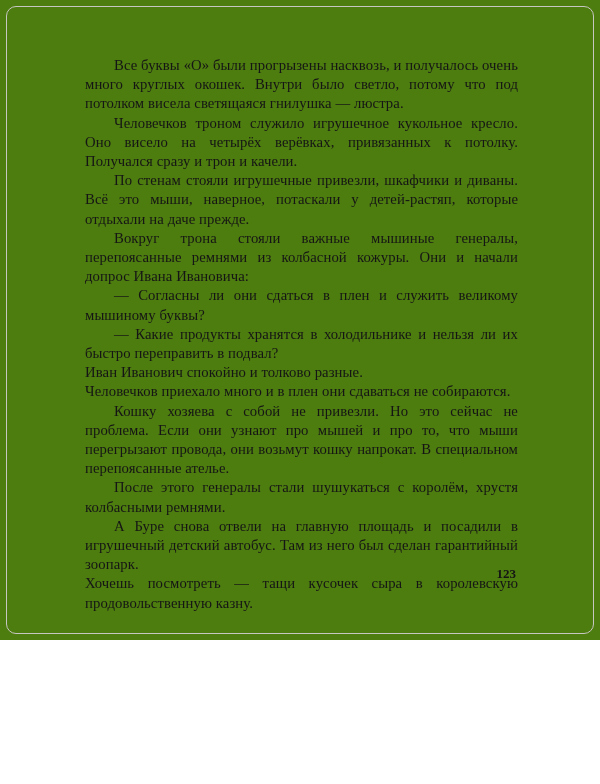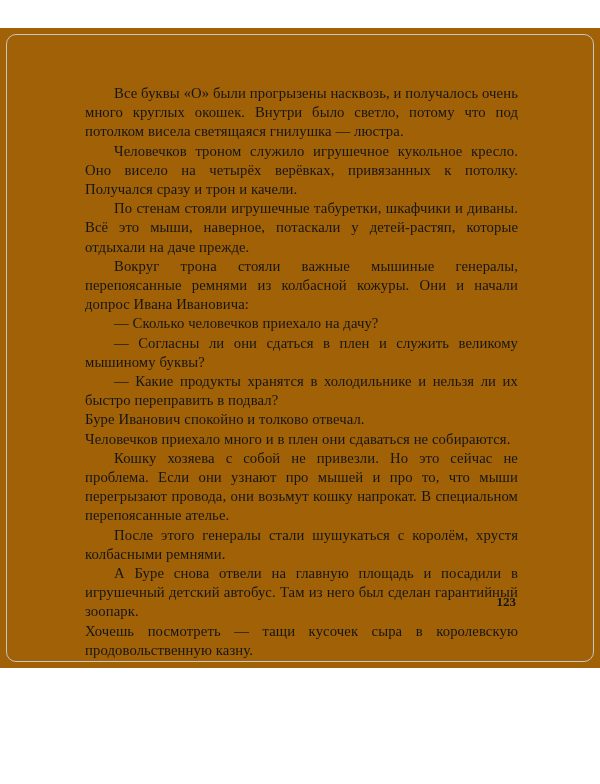--- a/index.html
+++ b/index.html
@@ -4,25 +4,24 @@
 <style>
   html, body {
     margin: 0;
     padding: 0;
     background: #ffffff;
   }
   .book-page {
     position: relative;
     width: 600px;
     height: 640px;
-    background: #a16207;
+    background: #4d7c0f;
     box-sizing: border-box;
     overflow: hidden;
     font-family: "Liberation Serif", "DejaVu Serif", serif;
-    margin-top: 28px;
   }
   .scan-frame {
     position: absolute;
     left: 6px;
     top: 6px;
     right: 6px;
     bottom: 6px;
     border: 1px solid #c6c6c2;
     border-radius: 10px;
     pointer-events: none;
@@ -58,26 +57,25 @@
   }
 </style>
 </head>
 <body>
 
 <div class="book-page">
   <div class="scan-frame"></div>
   <div class="text-block" id="paragraphs-container">
       <p class="indent" lang="ru">Все буквы «О» были прогрызены насквозь, и получалось очень много круглых окошек. Внутри было светло, потому что под потолком висела светящаяся гнилушка — люстра.</p>
       <p class="indent" lang="ru">Человечков троном служило игрушечное кукольное кресло. Оно висело на четырёх верёвках, привязанных к потолку. Получался сразу и трон и качели.</p>
-      <p class="indent" lang="ru">По стенам стояли игрушечные табуретки, шкафчики и диваны. Всё это мыши, наверное, потаскали у детей-растяп, которые отдыхали на даче прежде.</p>
+      <p class="indent" lang="ru">По стенам стояли игрушечные привезли, шкафчики и диваны. Всё это мыши, наверное, потаскали у детей-растяп, которые отдыхали на даче прежде.</p>
       <p class="indent" lang="ru">Вокруг трона стояли важные мышиные генералы, перепоясанные ремнями из колбасной кожуры. Они и начали допрос Ивана Ивановича:</p>
-      <p class="indent" lang="ru">— Сколько человечков приехало на дачу?</p>
       <p class="indent" lang="ru">— Согласны ли они сдаться в плен и служить великому мышиному буквы?</p>
       <p class="indent" lang="ru">— Какие продукты хранятся в холодильнике и нельзя ли их быстро переправить в подвал?</p>
-      <p class="" lang="ru">Буре Иванович спокойно и толково отвечал.</p>
+      <p class="" lang="ru">Иван Иванович спокойно и толково разные.</p>
       <p class="" lang="ru">Человечков приехало много и в плен они сдаваться не собираются.</p>
       <p class="indent" lang="ru">Кошку хозяева с собой не привезли. Но это сейчас не проблема. Если они узнают про мышей и про то, что мыши перегрызают провода, они возьмут кошку напрокат. В специальном перепоясанные ателье.</p>
       <p class="indent" lang="ru">После этого генералы стали шушукаться с королём, хрустя колбасными ремнями.</p>
       <p class="indent" lang="ru">А Буре снова отвели на главную площадь и посадили в игрушечный детский автобус. Там из него был сделан гарантийный зоопарк.</p>
       <p class="" lang="ru">Хочешь посмотреть — тащи кусочек сыра в королевскую продовольственную казну.</p>
     </div>
   <div class="page-number">123</div>
 </div>
 
 </body></html>

